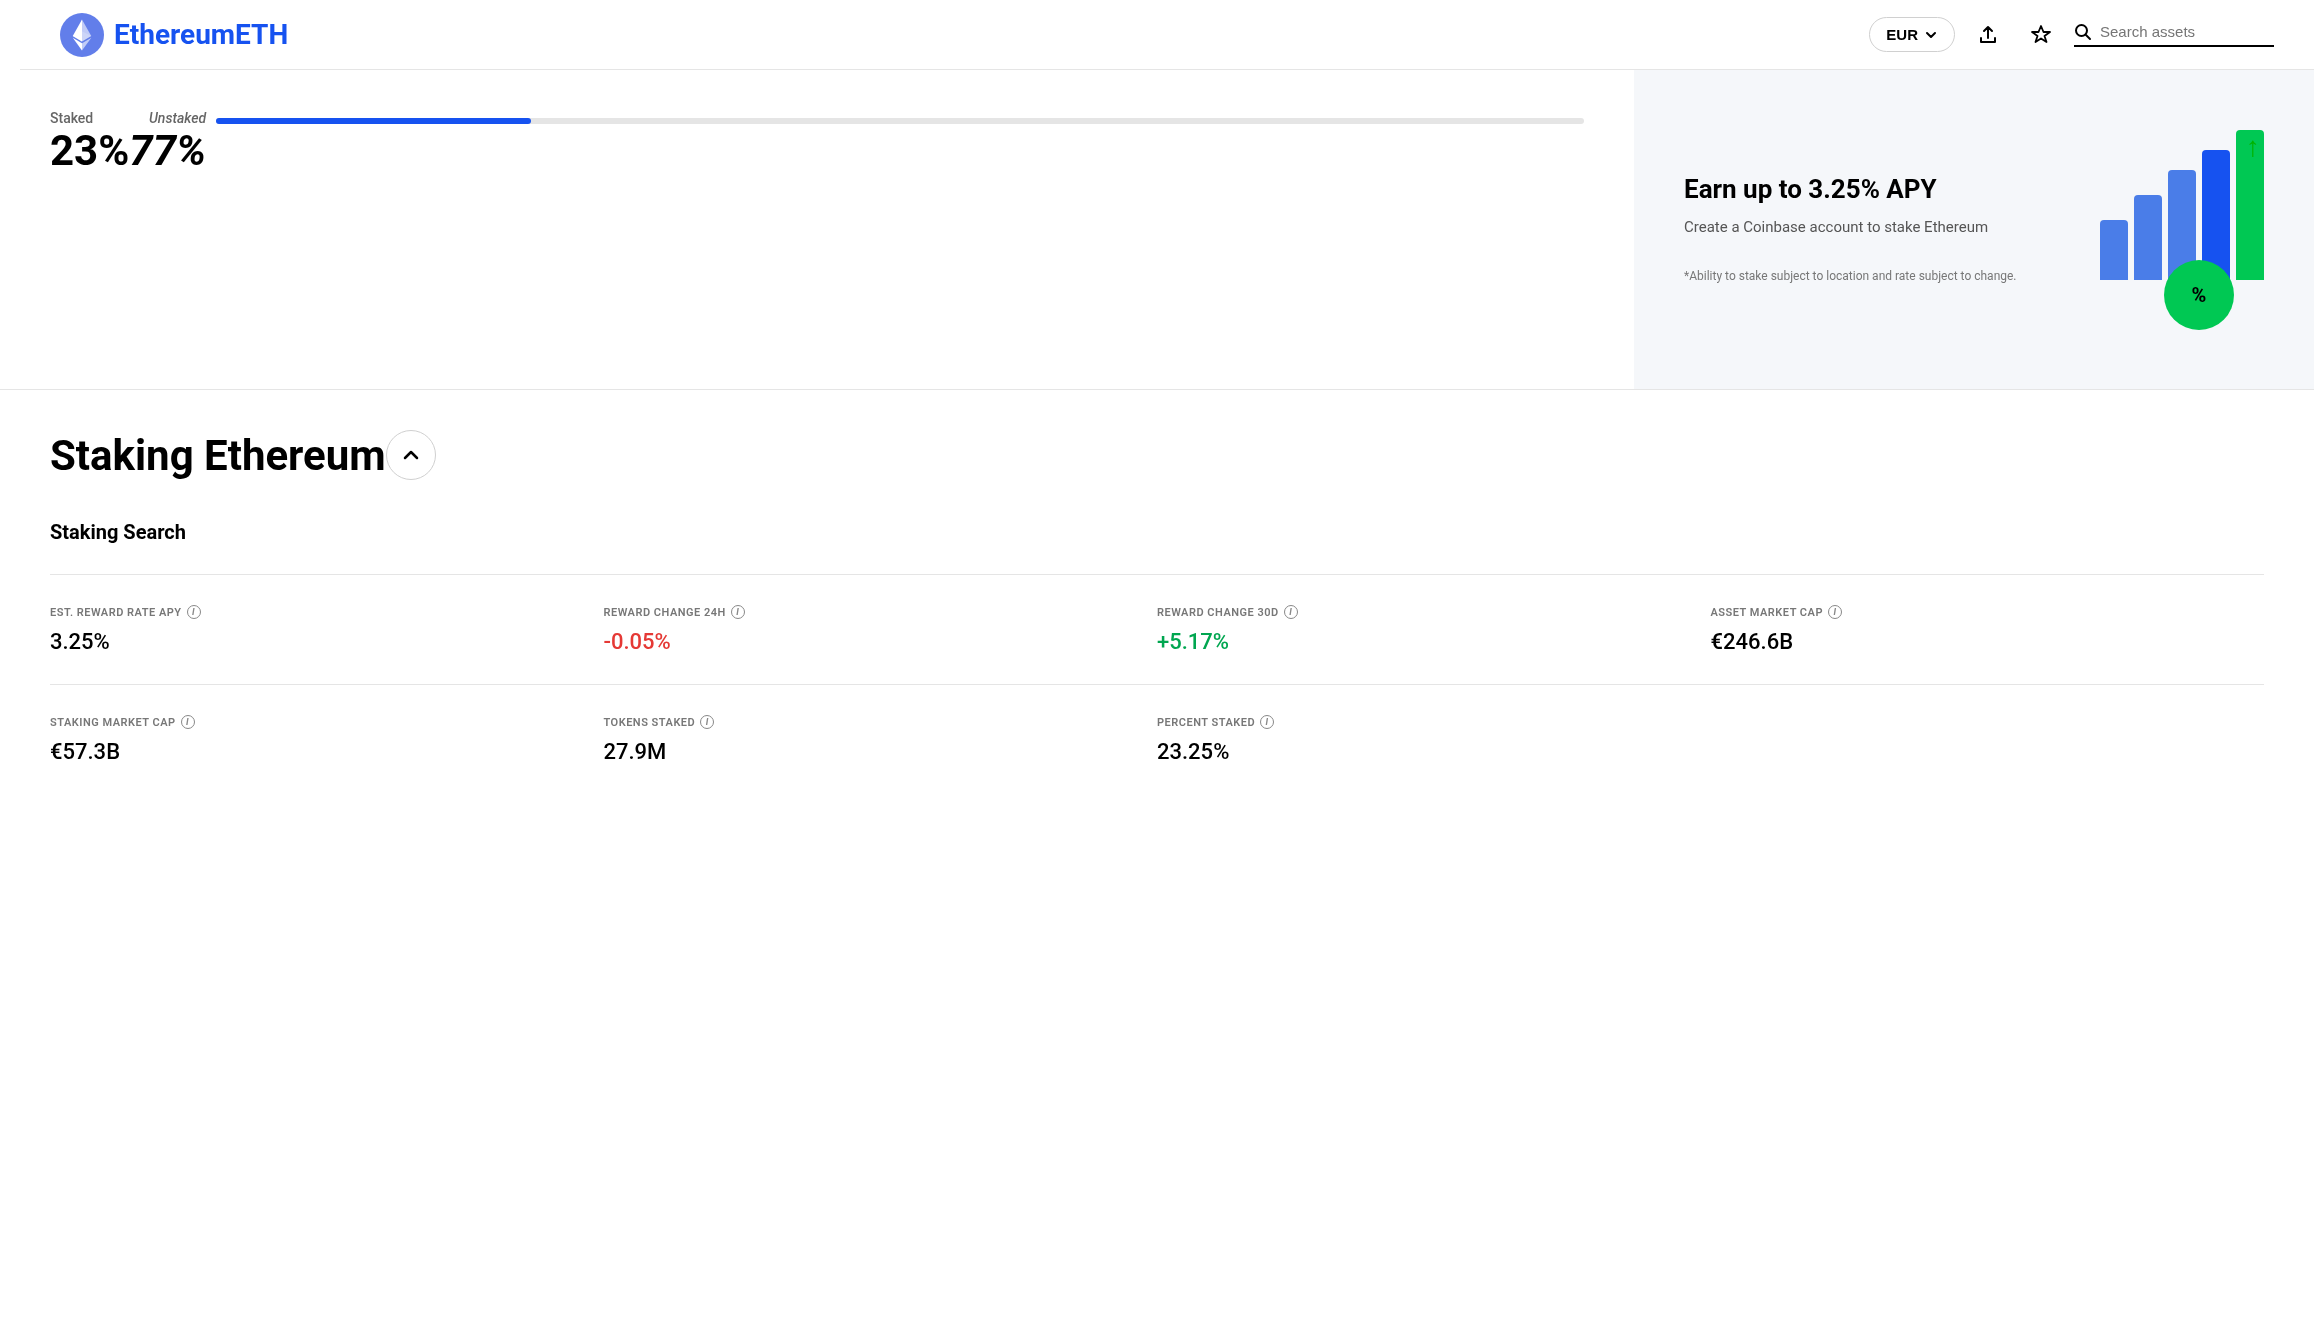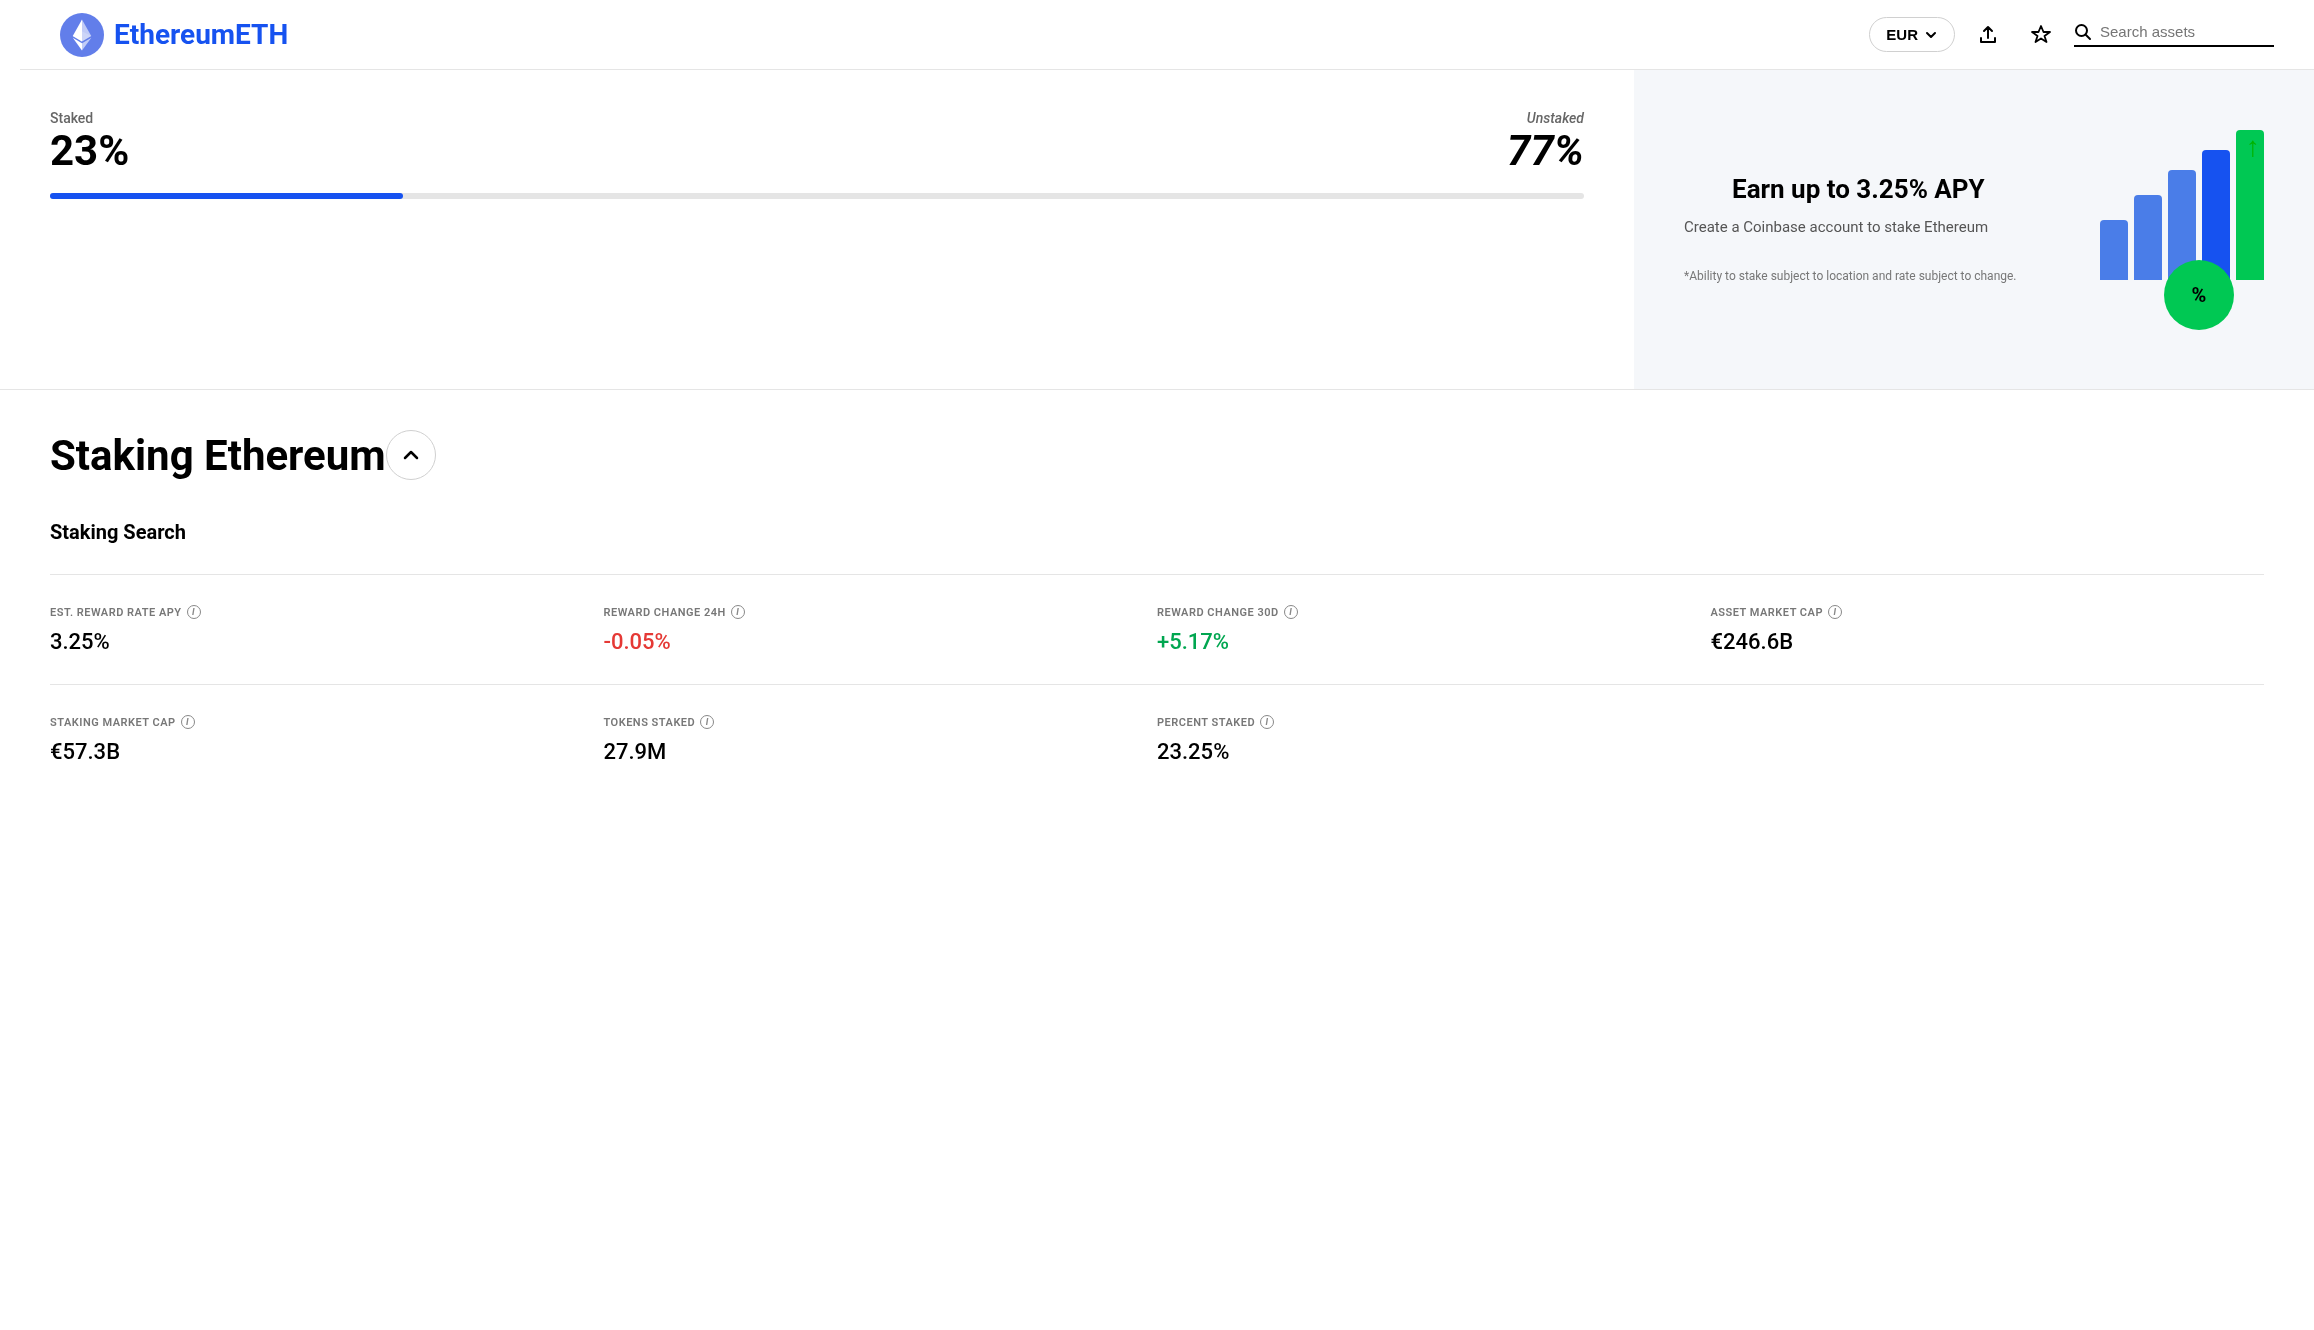--- a/index.html
+++ b/index.html
@@ -88,21 +88,21 @@
     
     .staking-panel {
       flex: 1;
       padding: 40px 50px;
       background: #fff;
     }
 
     
     .progress-section {
       display: flex;
-      flex-direction: column;
+      flex-direction: row;
       gap: 10px;
     }
     .progress-labels {
       display: flex;
       justify-content: space-between;
       align-items: flex-start;
     }
     .progress-left, .progress-right {
       display: flex;
       flex-direction: column;
@@ -147,21 +147,20 @@
     }
     .earn-content {
       flex: 1;
       max-width: 420px;
     }
     .earn-title {
       font-size: 26px;
       font-weight: 700;
       color: #000;
       margin-bottom: 12px;
-      margin-left: 48px;
     }
     .earn-description {
       font-size: 15px;
       color: #555;
       margin-bottom: 28px;
       line-height: 1.5;
     }
     .stake-btn {
       display: flex;
       align-items: center;

